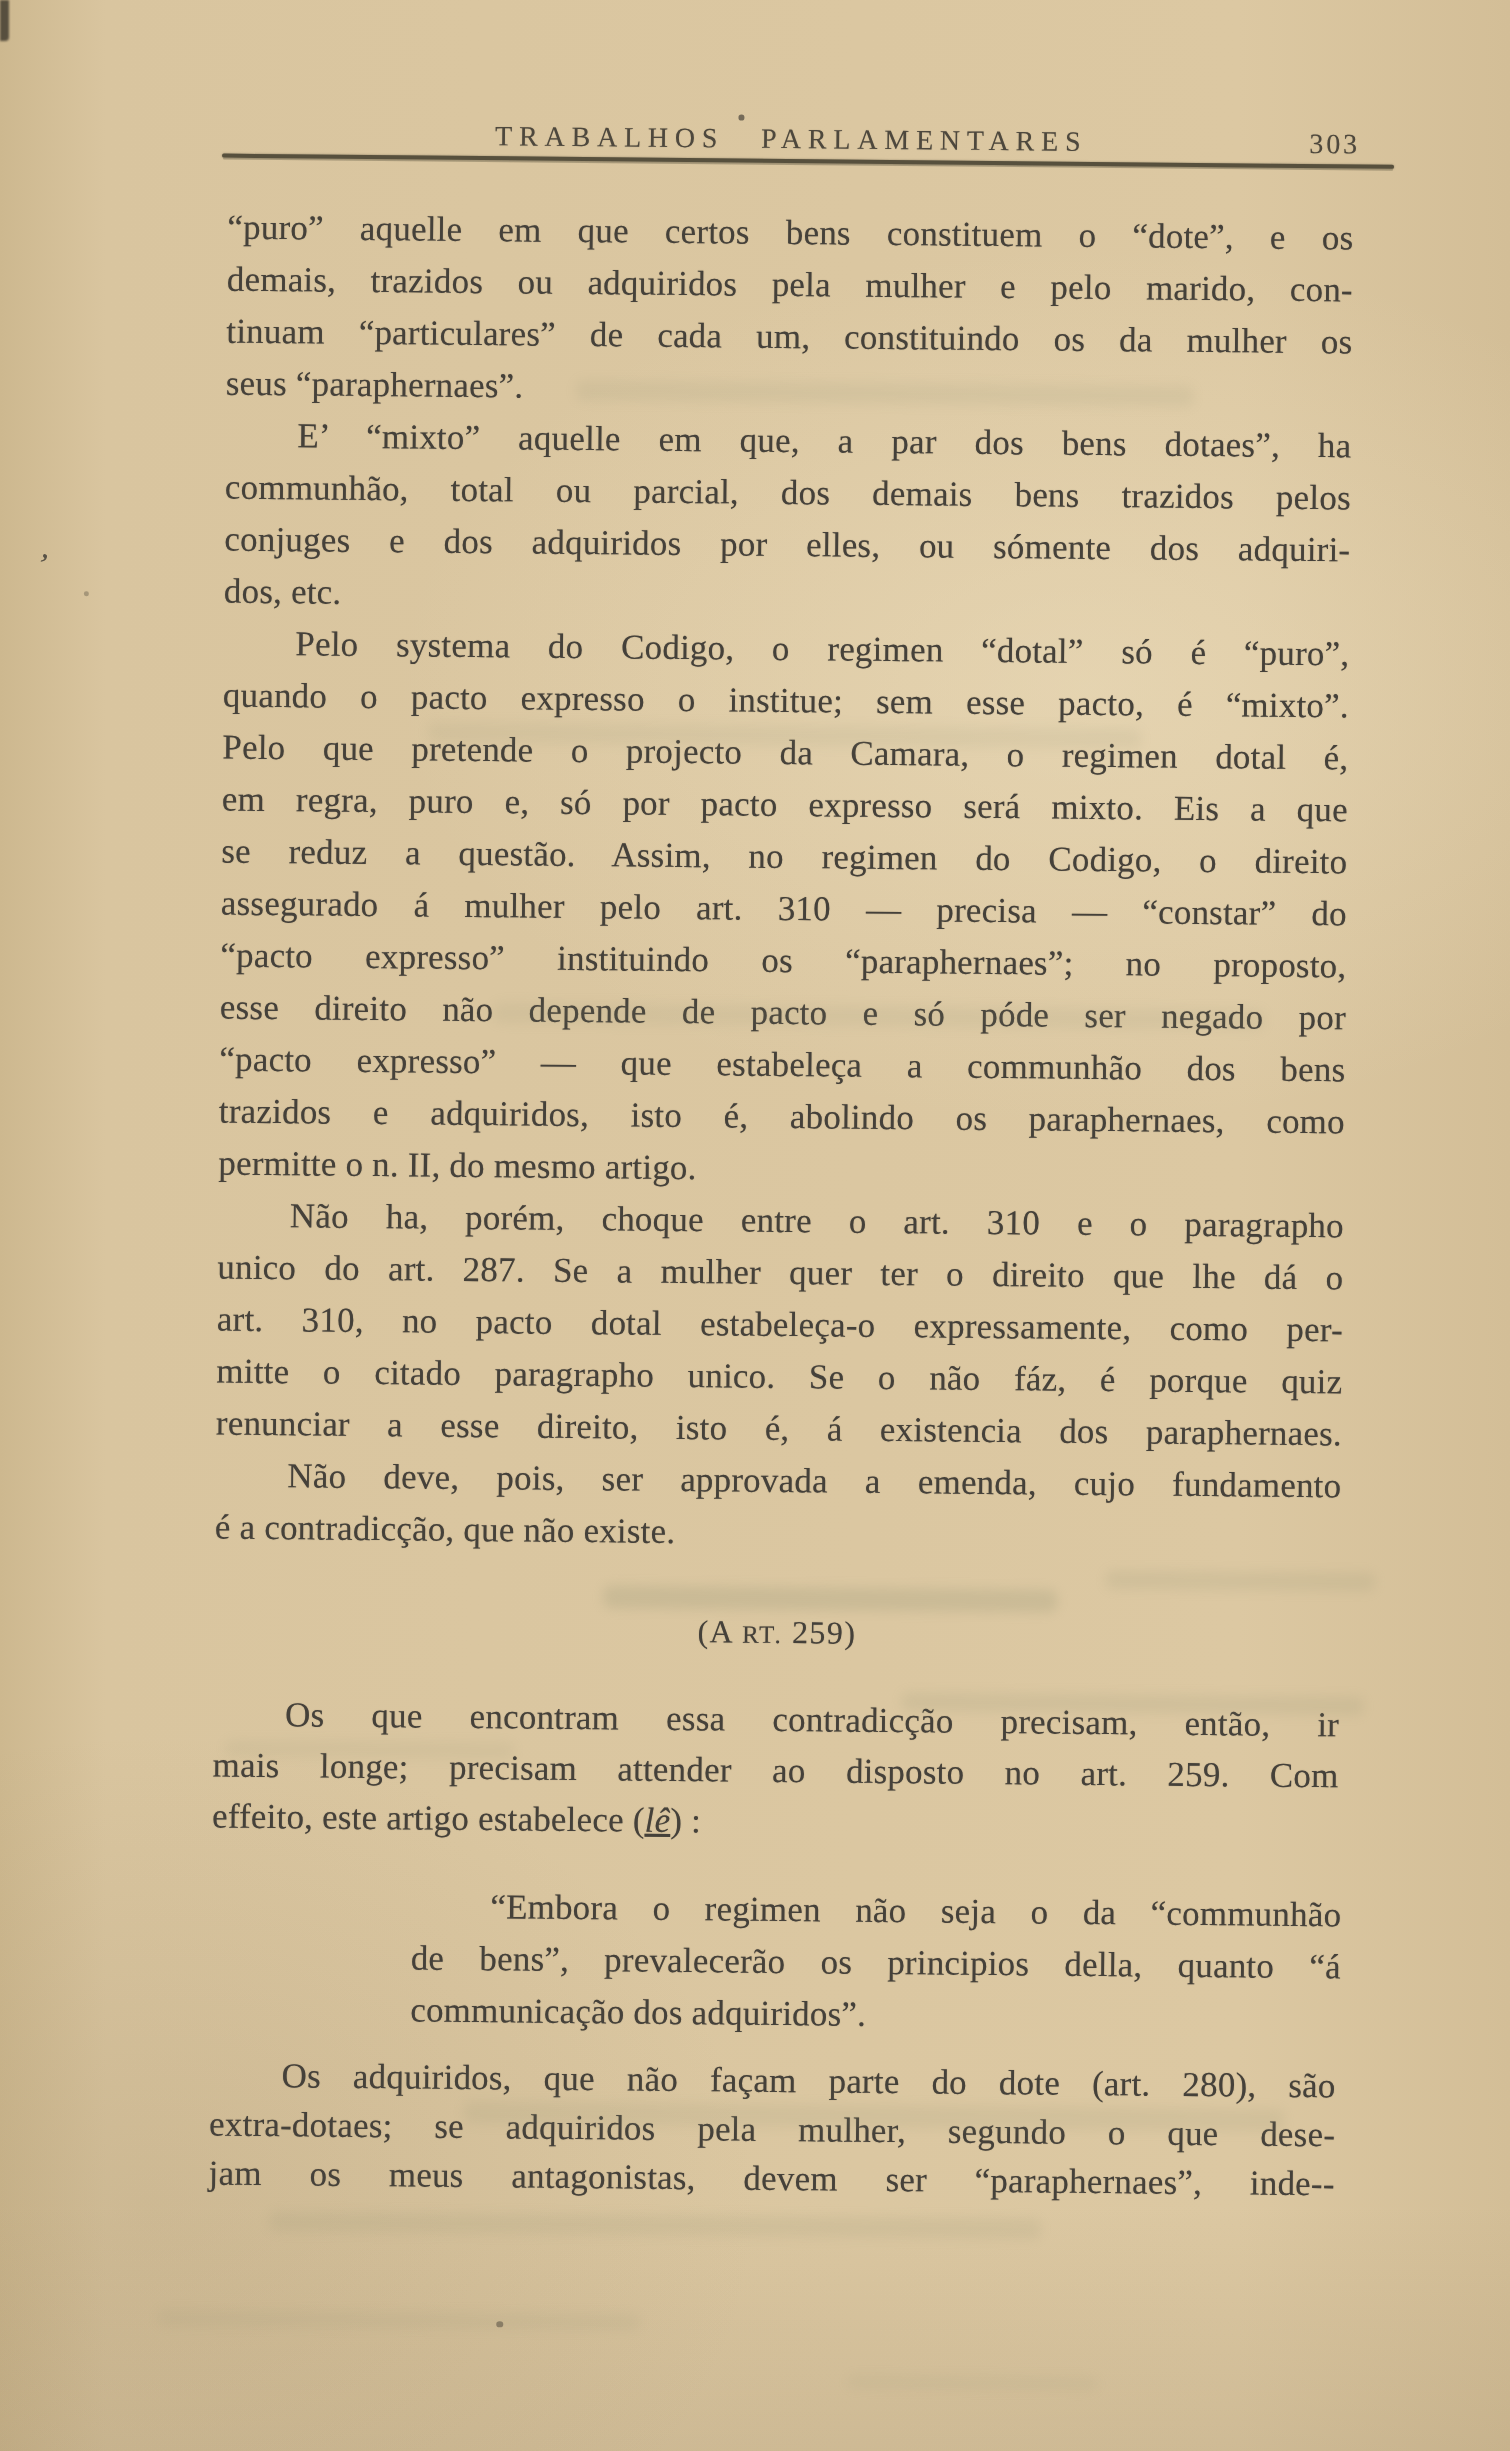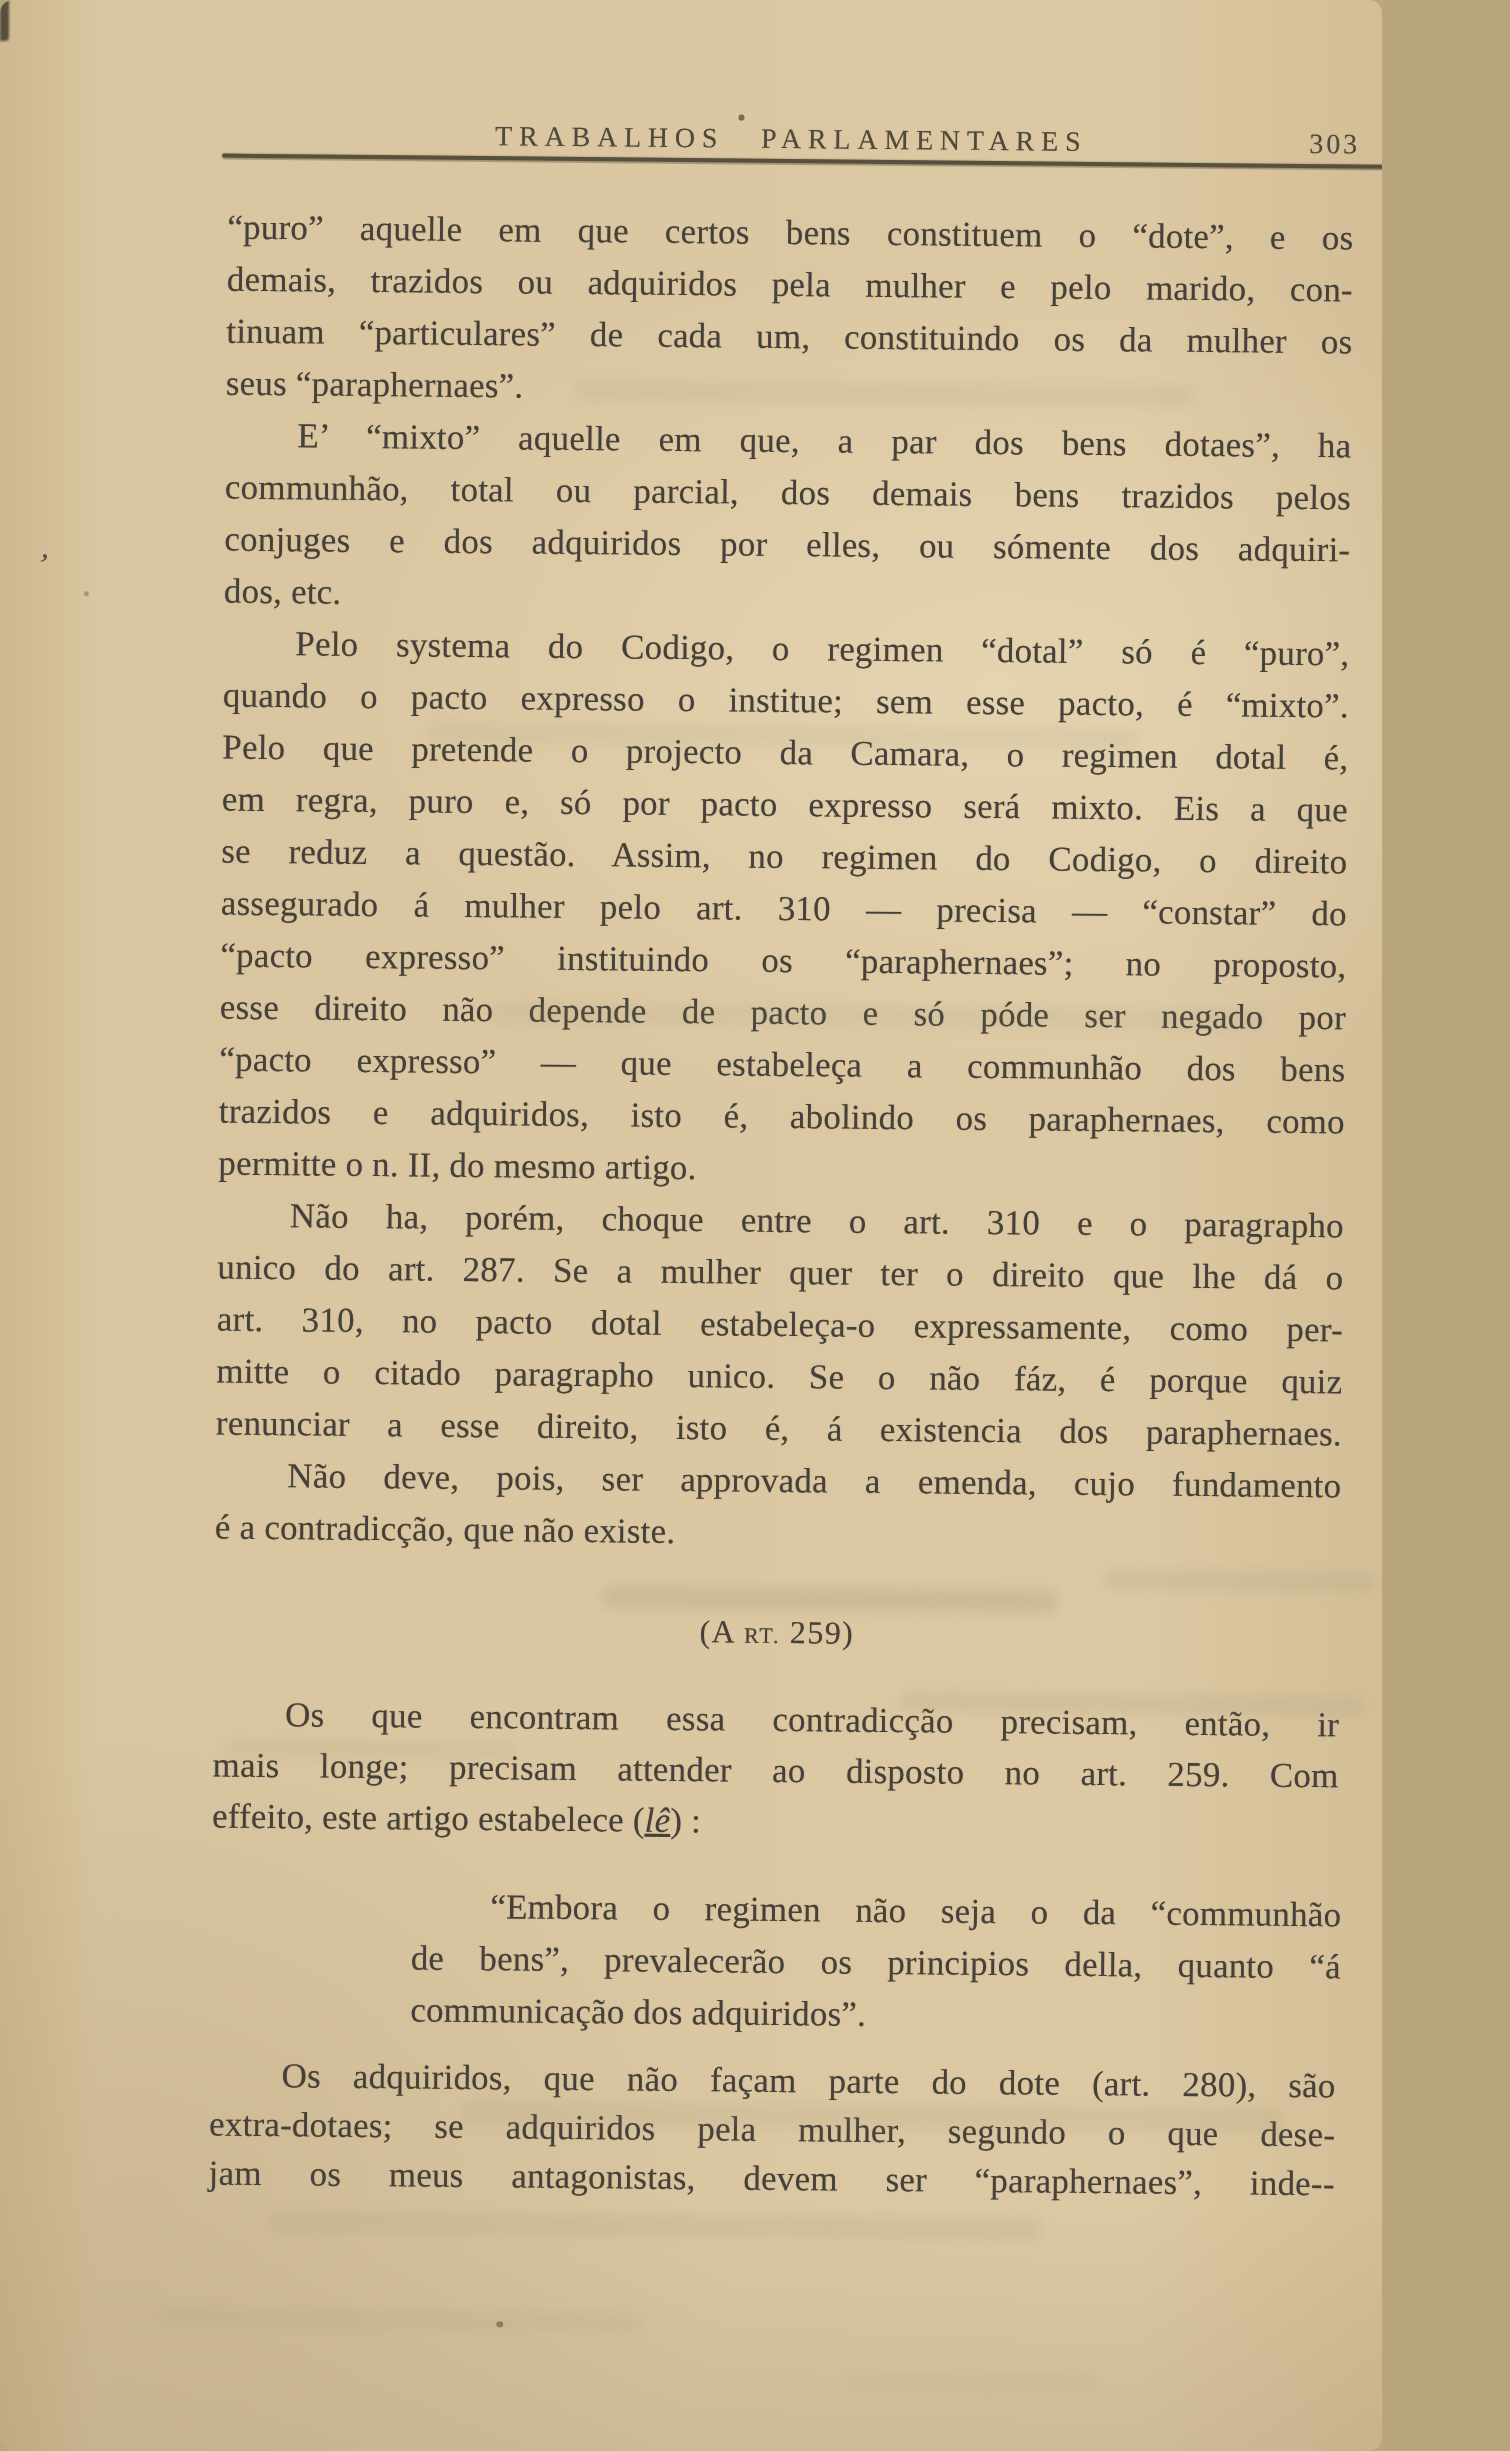--- a/index.html
+++ b/index.html
@@ -2,27 +2,26 @@
 <html><head>
 <meta charset="utf-8">
 <style>
   html,body{margin:0;padding:0;}
   body{
     width:1510px;height:2451px;
     font-family:"Liberation Serif","DejaVu Serif",serif;
     background:#b9a67f;
   }
   .page{
-    position:relative;width:1382px;height:2451px;overflow:hidden;
+    position:relative;width:1510px;height:2451px;overflow:hidden;
     background:
       radial-gradient(1062px 676px at 72% 28%, rgba(240,226,194,.45), rgba(240,226,194,0) 65%),
       radial-gradient(869px 676px at 10% 90%, rgba(150,128,92,.18), transparent 70%),
       linear-gradient(0deg, rgba(158,138,103,.22), transparent 10%),
       linear-gradient(90deg, #cdb88f, #d9c59f 7%, #dcc8a2 82%, #d3be97);
-    border-radius: 13px;
   }
   .rot{position:absolute;left:0;top:0;width:100%;height:100%;
        transform:rotate(0.55deg);transform-origin:58px 58px;}
   .ink{color:#45413a;text-shadow:0 0 1px rgba(62,56,46,.45);}
   
   .title{position:absolute;left:229px;top:116px;width:1126px;text-align:center;
          font-size:28px;letter-spacing:6.8px;word-spacing:23px;color:#4e483d;
          text-shadow:0 0 1px rgba(70,64,52,.4);}
   .pagenum{position:absolute;left:1294px;top:116px;width:83px;text-align:center;
          font-size:28px;letter-spacing:2.9px;color:#4e483d;text-shadow:0 0 1px rgba(70,64,52,.4);}
@@ -34,21 +33,21 @@
   .main   {left:229px;top:200px;width:1126px;line-height:52px;}
   .intro  {left:229px;top:1687px;width:1126px;line-height:51px;}
   .quote  {left:429px;top:1877px;width:930px;line-height:52px;}
   .closing{left:229px;top:2049px;width:1126px;line-height:49px;}
   .line{white-space:nowrap;text-align:justify;text-align-last:justify;}
   .line.flush{text-align-last:left;}
   .main .line.indent,.intro .line.indent,.closing .line.indent{padding-left:72px;}
   .quote .line.indent{padding-left:79px;}
   .heading{position:absolute;left:229px;top:1607px;width:1126px;text-align:center;
            font-size:32px;letter-spacing:1.4px;}
-  .heading .sc{font-size:22px;letter-spacing:1.9px;margin-left:8px;}
+  .heading .sc{font-size:25px;letter-spacing:1.9px;margin-left:8px;}
   .it{font-style:italic;text-decoration:underline;}
   
   .ghost{position:absolute;background:#8f9070;filter:blur(5.8px);border-radius:7.7px;}
   .g1 {left:618px; top:1580px;width:454px;height:23px;opacity:.22;}
   .g2 {left:1120px;top:1560px;width:270px;height:19.3px;opacity:.15;}
   .g3 {left:579px; top:375px; width:618px;height:21px;opacity:.12;}
   .g4 {left:434px; top:718px; width:714px;height:21px;opacity:.11;}
   .g5 {left:502px; top:998px;width:772px;height:21px;opacity:.11;}
   .g6 {left:917px; top:1684px;width:463px;height:19.3px;opacity:.15;}
   .g7 {left:241px; top:1738px;width:290px;height:17.4px;opacity:.10;}

